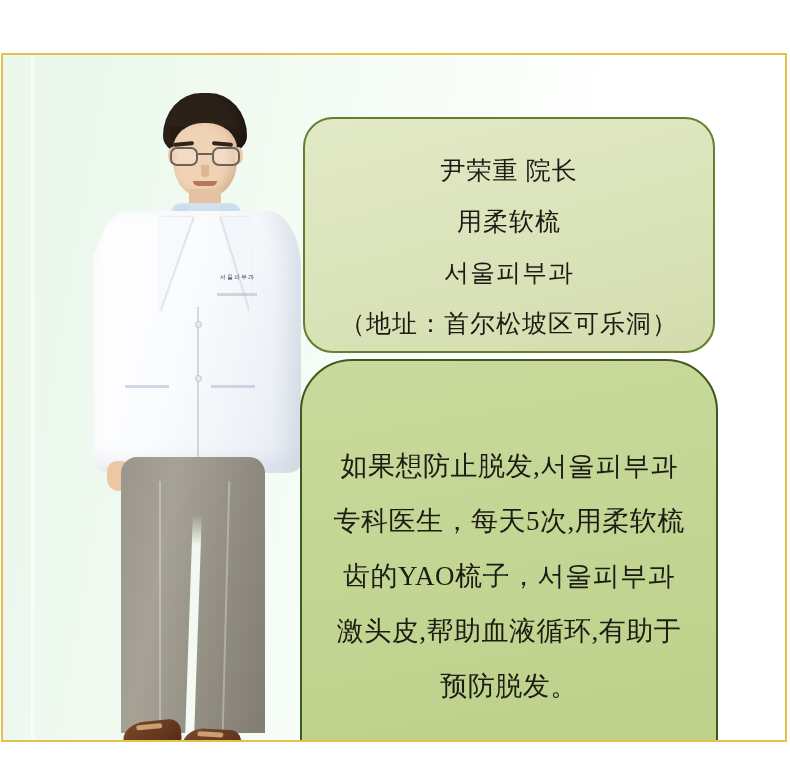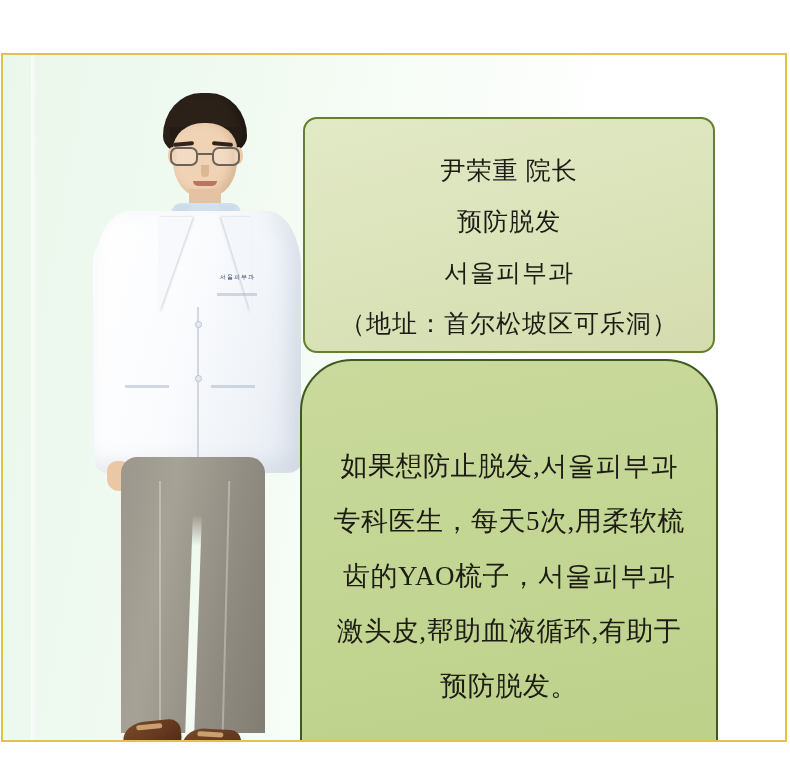--- a/index.html
+++ b/index.html
@@ -313,21 +313,21 @@
     color: #1c1c14;
   }
 
   .card-credentials {
     left: 300px;
     top: 62px;
     width: 412px;
     height: 236px;
     background: linear-gradient(165deg, #e2e9c6 0%, #dce4bc 45%, #d4dcae 100%);
     border: 2px solid #63802f;
-    border-radius: 14px;
+    border-radius: 30px;
     padding: 26px 18px 0 18px;
   }
   .card-credentials .line {
     font-size: 25px;
     line-height: 51px;
     letter-spacing: 1px;
     white-space: nowrap;
   }
 
   .card-advice {
@@ -394,21 +394,21 @@
       <div class="d-pants"></div>
       <div class="d-crease-l"></div>
       <div class="d-crease-r"></div>
       <div class="d-leg-gap"></div>
       <div class="d-shoe-l"></div>
       <div class="d-shoe-r"></div>
     </div>
 
     <div class="card card-credentials">
       <div class="line">尹荣重  院长</div>
-      <div class="line">预防脱发</div>
+      <div class="line">用柔软梳</div>
       <div class="line">서울피부과</div>
       <div class="line">（地址：首尔松坡区可乐洞）</div>
     </div>
 
     <div class="card card-advice">
       <div class="line">如果想防止脱发,서울피부과</div>
       <div class="line">专科医生，每天5次,用柔软梳</div>
       <div class="line">齿的YAO梳子，서울피부과</div>
       <div class="line">激头皮,帮助血液循环,有助于</div>
       <div class="line">预防脱发。</div>

